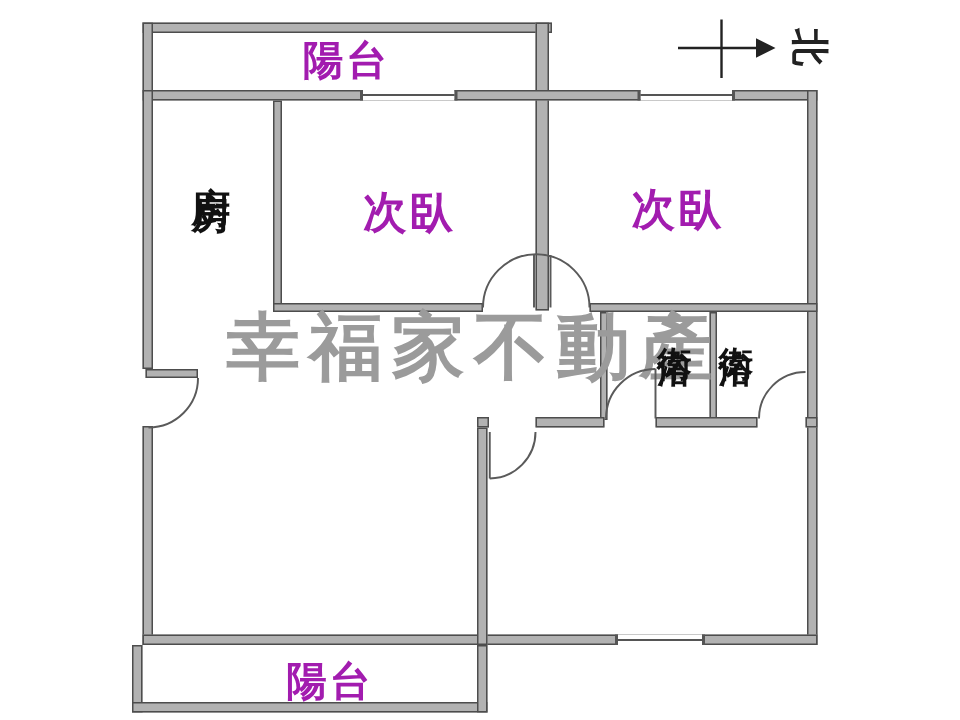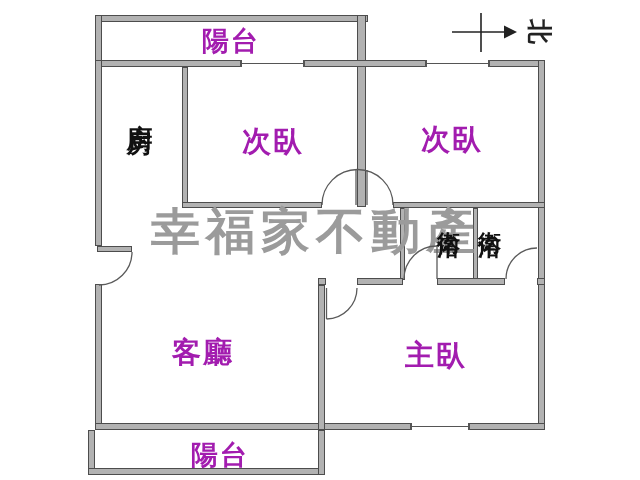--- a/index.html
+++ b/index.html
@@ -101,19 +101,17 @@
       <polygon points="504,25.5 517,32 504,38.5" fill="#222" stroke="none"></polygon>
     </g>
   </svg>
 
   <div class="room-label" id="label-balcony-top" style="left:171px;top:26px">陽台</div>
   <div class="v-label" id="label-kitchen">廚房</div>
   <div class="room-label" style="left:213px;top:126px">次臥</div>
   <div class="room-label" style="left:392px;top:124px">次臥</div>
   <div class="v-label" id="label-bath-left">衛浴</div>
   <div class="v-label" id="label-bath-right">衛浴</div>
-  <div class="room-label" style="left:143px;top:337px">客廳</div>
-  <div class="room-label" style="left:376px;top:340px">主臥</div>
   <div class="room-label" id="label-balcony-bottom" style="left:160px;top:440px">陽台</div>
 
   <div id="compass-north">北</div>
 
 </div>
 
 </body></html>

